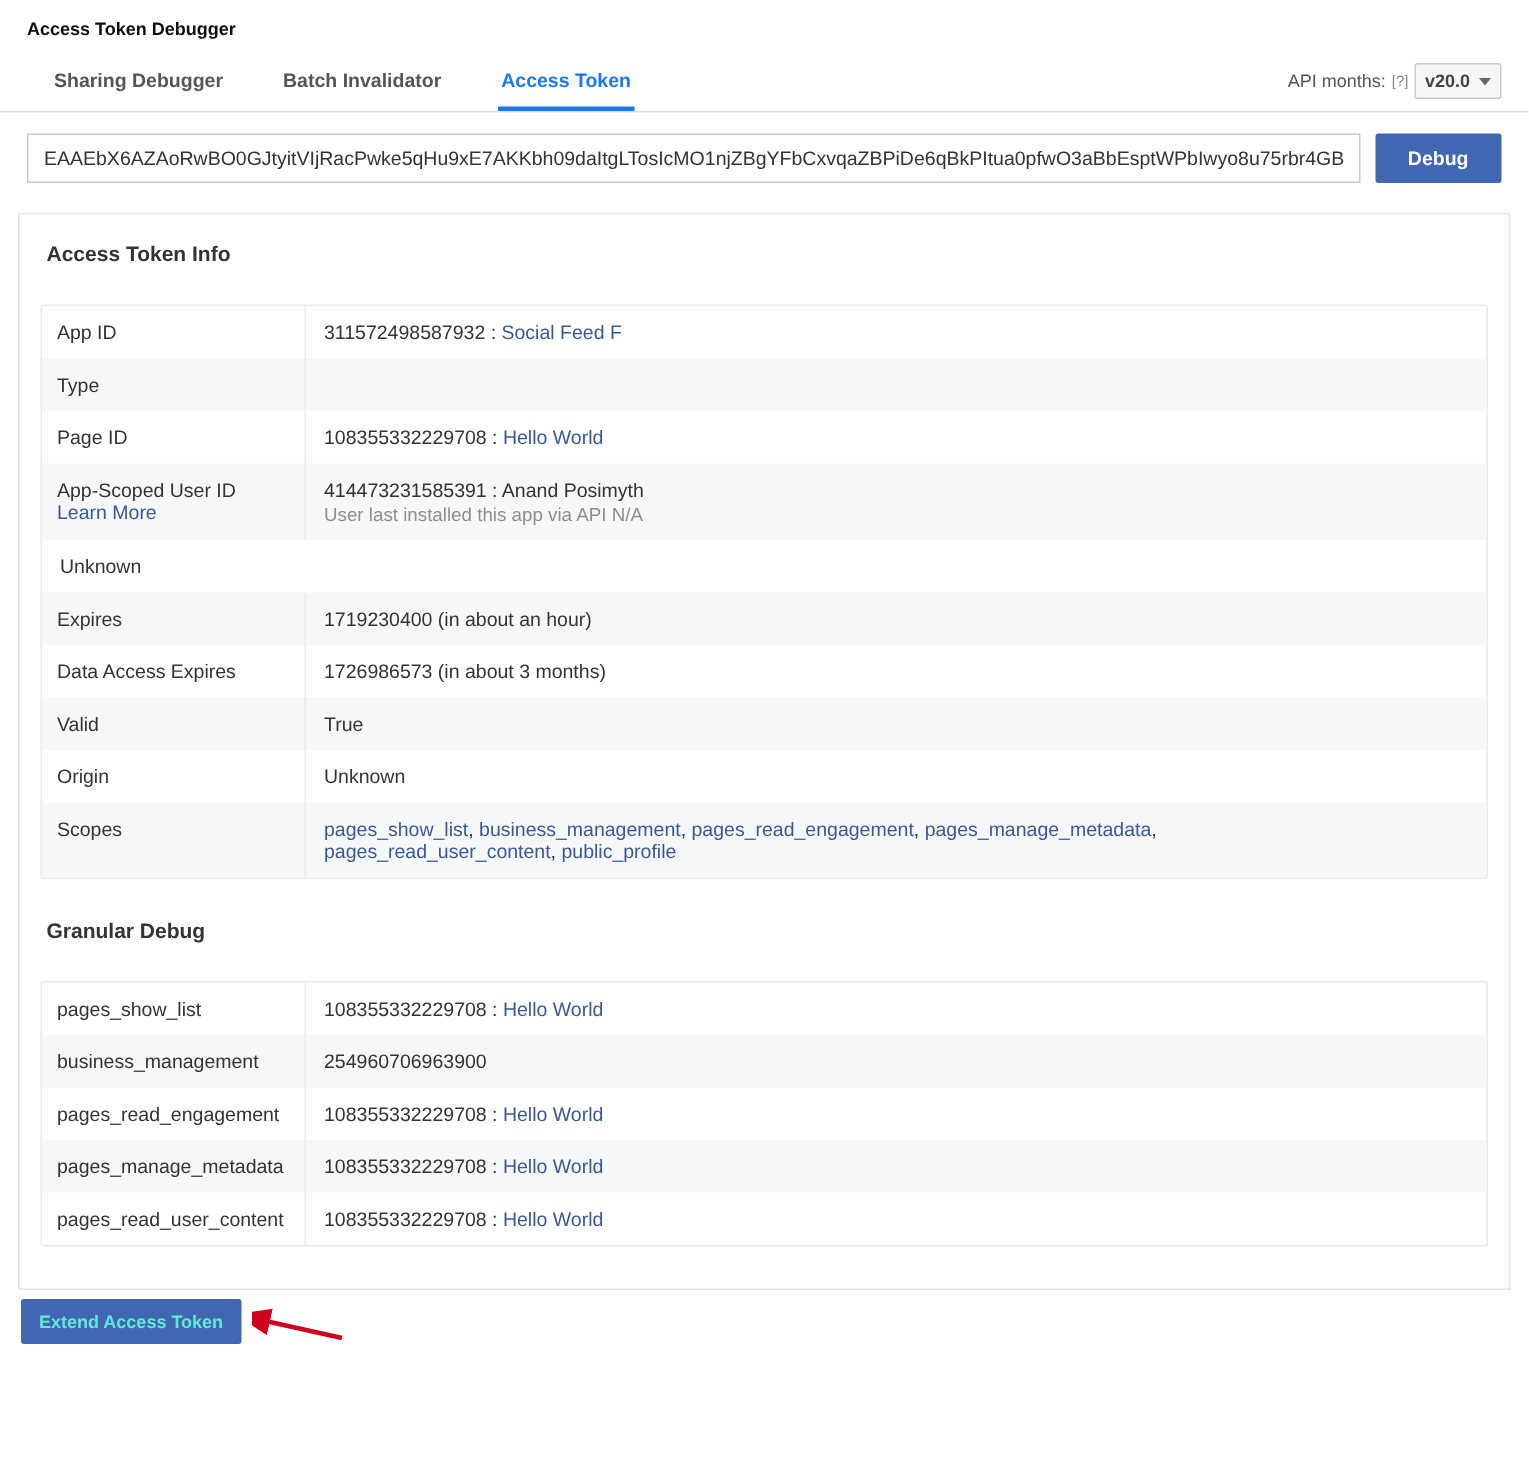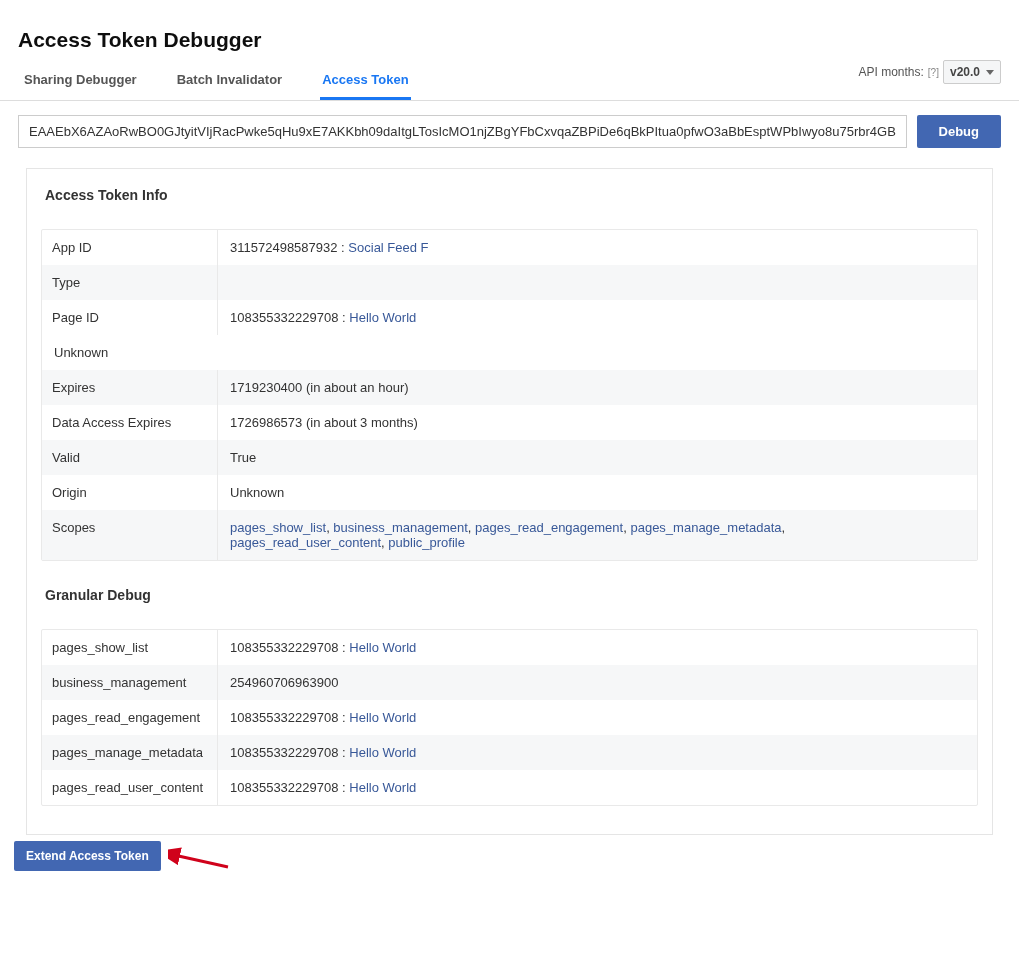--- a/index.html
+++ b/index.html
@@ -4,30 +4,30 @@
 <style>
   * { box-sizing: border-box; margin: 0; padding: 0; }
   body {
     font-family: Helvetica, Arial, sans-serif;
     font-size: 13px;
     color: #1c1e21;
     background: #fff;
     width: 1019px;
   }
   .page-title {
-    font-size: 21px;
-    font-weight: bold;
-    padding: 28px 18px 8px;
+    font-size: 12px;
+    font-weight: bold;
+    padding: 12px 18px 8px;
     color: #0e0e0e;
   }
   .tab-bar-wrap {
     border-bottom: 1px solid #ddd;
     display: flex;
-    align-items: flex-start;
-    padding-left: 22px;
+    align-items: flex-end;
+    padding-left: 34px;
     padding-right: 18px;
     position: relative;
     gap: 20px;
   }
   .tabs {
     display: flex;
     gap: 36px;
   }
   .tab {
     font-size: 13px;
@@ -95,21 +95,21 @@
     color: #fff;
     border: none;
     font-weight: bold;
     font-size: 13px;
     padding: 0 22px;
     cursor: pointer;
     border-radius: 2px;
     text-align: center;
   }
   .panel {
-    margin: 6px 26px;
+    margin: 6px 12px;
     border: 1px solid #e5e5e5;
     background: #fff;
     padding: 14px 14px 6px;
   }
   .panel-inner {
     padding: 0;
   }
   .panel-title {
     font-size: 14px;
     font-weight: bold;
@@ -151,21 +151,21 @@
     color: #385898;
     cursor: pointer;
   }
   .scope-list .link { margin: 0; }
   .extend-row {
     padding: 0 14px 18px;
     position: relative;
   }
   .extend-btn {
     background: #4267b2;
-    color: #ffffff;
+    color: #5eead4;
     border: none;
     font-weight: bold;
     font-size: 12px;
     padding: 8px 12px;
     cursor: pointer;
     border-radius: 2px;
   }
   .red-arrow {
     position: absolute;
     left: 168px;
@@ -218,20 +218,31 @@
       </div>
 
       <div class="info-row">
         <div class="info-label">Page ID</div>
         <div class="info-val">
           <span>108355332229708</span> :
           <span class="link">Hello World</span>
         </div>
       </div>
 
+      <div class="info-row alt">
+        <div class="info-label">
+          <span>App-Scoped User ID</span><br>
+          <span class="link">Learn More</span>
+        </div>
+        <div class="info-val">
+          <span>414473231585391</span> :
+          <span>Anand Posimyth</span>
+          <span class="sub">User last installed this app via API N/A</span>
+        </div>
+      </div>
 
       <div class="info-row">
         <div class="info-val">Unknown</div>
       </div>
 
       <div class="info-row alt">
         <div class="info-label">Expires</div>
         <div class="info-val">1719230400 (in about an hour)</div>
       </div>
 

